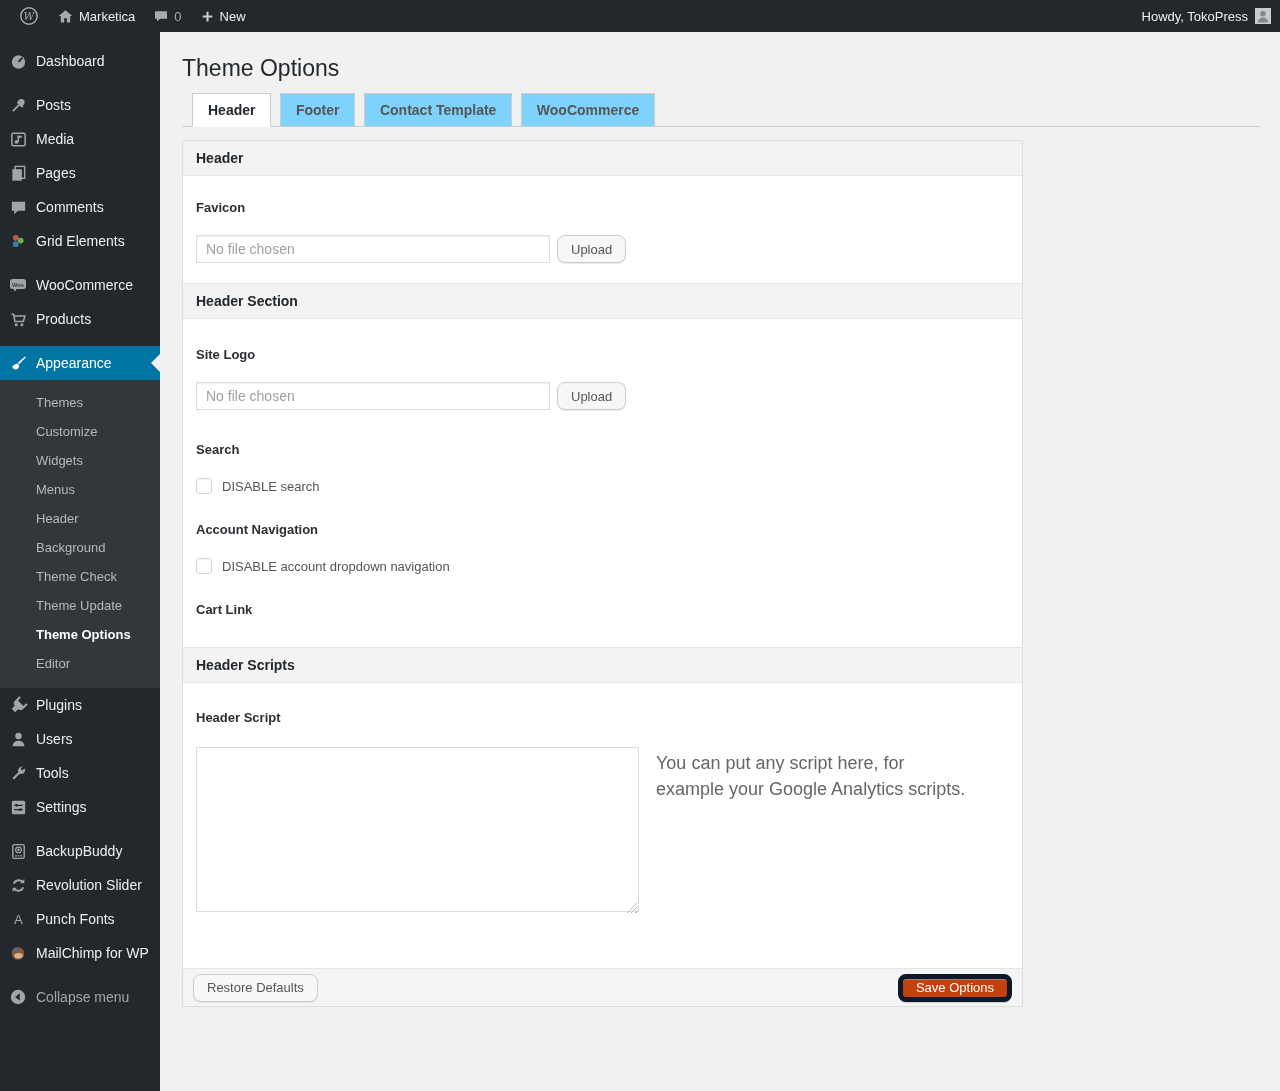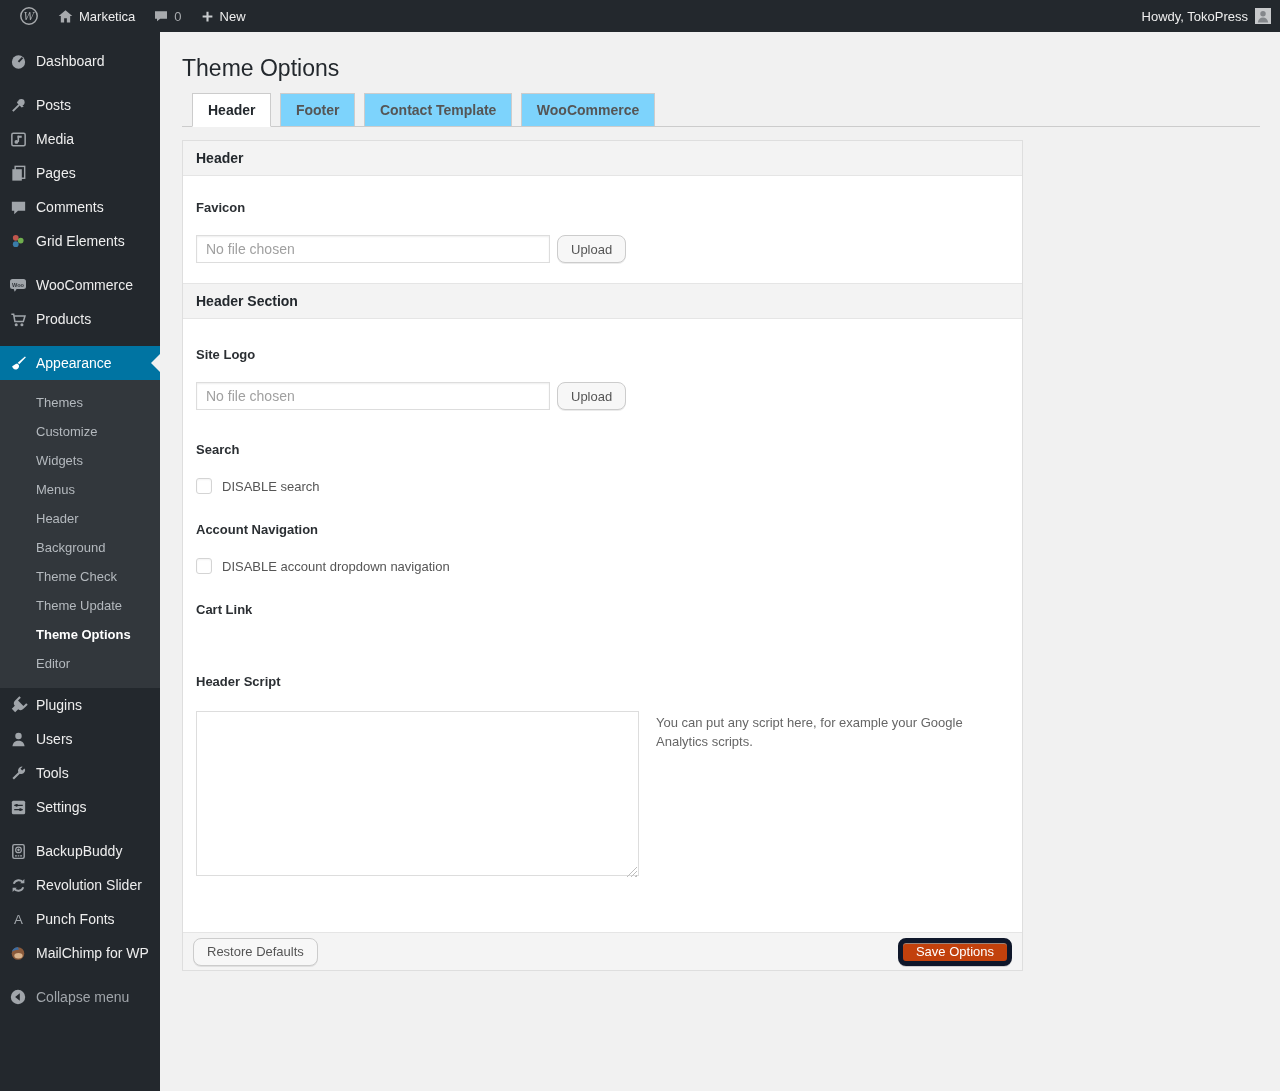--- a/index.html
+++ b/index.html
@@ -92,21 +92,21 @@
     outline:none; font-family:inherit; font-size:13px; padding:6px; color:#32373c;
     position:relative;
   }
   .ta-wrap { position:relative; width:443px; }
   .resize-handle {
     position:absolute; right:2px; bottom:3px; width:11px; height:11px;
     background:repeating-linear-gradient(135deg, transparent 0 2px, #bdbdbd 2px 3px);
     clip-path:polygon(100% 0, 100% 100%, 0 100%);
     pointer-events:none;
   }
-  .script-help { margin-left:17px; width:310px; font-size:13px; color:#666; line-height:1.45; padding-top:3px; }
+  .script-help { margin-left:17px; width:310px; font-size:18px; color:#666; line-height:1.45; padding-top:3px; }
   .panel-footer {
     background:#f4f4f4; border-top:1px solid #e5e5e5; height:38px;
     display:flex; align-items:center; justify-content:space-between; padding:0 10px;
   }
   svg { display:block; }
 </style>
 </head>
 <body>
 
 <header class="adminbar">
@@ -403,20 +403,21 @@
 
         <div class="field-label">Account Navigation</div>
         <div class="check-row">
           <input type="checkbox" class="checkbox" style="">
           <span class="check-label">DISABLE account dropdown navigation</span>
         </div>
 
         <div class="field-label">Cart Link</div>
       </div>
 
+      <div class="section-bar">Header Scripts</div>
       <div class="section-body">
         <div class="field-label" style="margin-top:27px;">Header Script</div>
         <div class="script-row">
           <span class="ta-wrap">
             <textarea class="script-area" style=""></textarea>
             <span class="resize-handle"></span>
           </span>
           <div class="script-help">You can put any script here, for example your Google Analytics scripts.</div>
         </div>
       </div>

